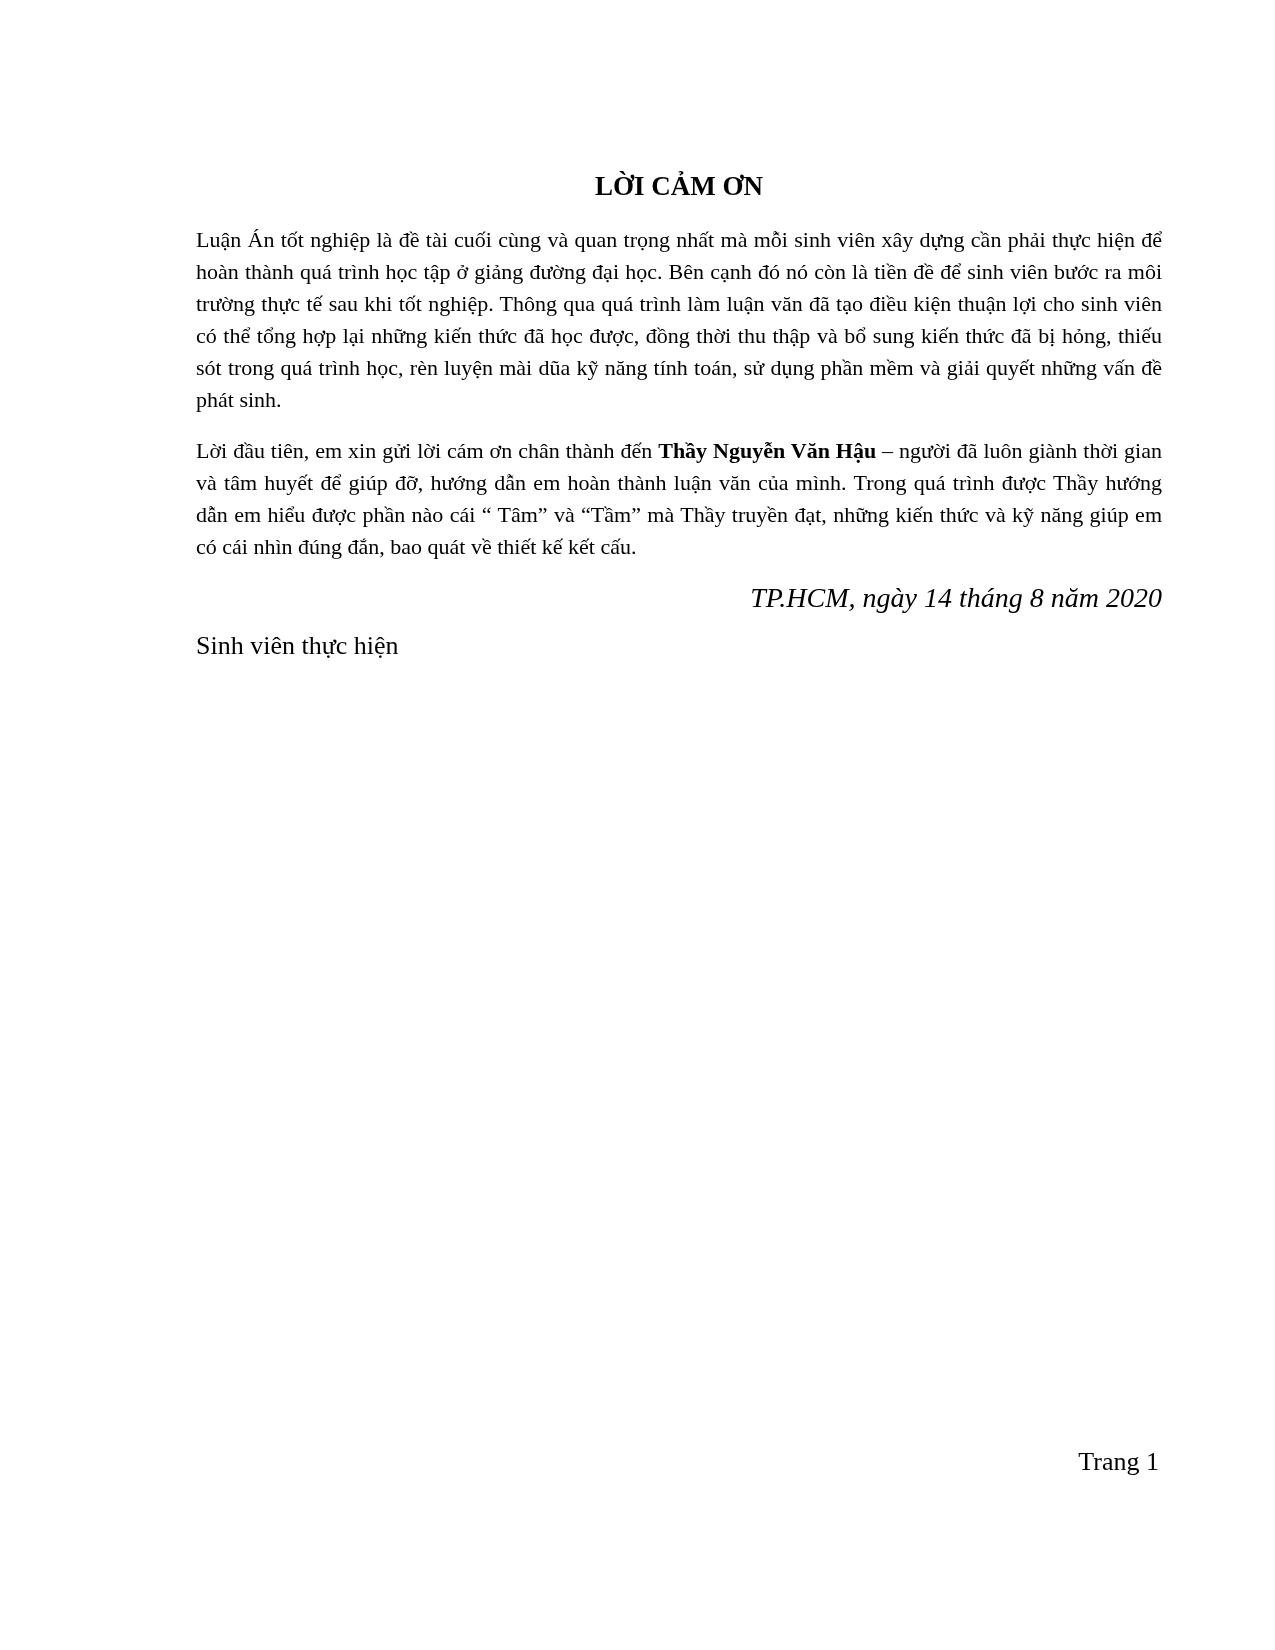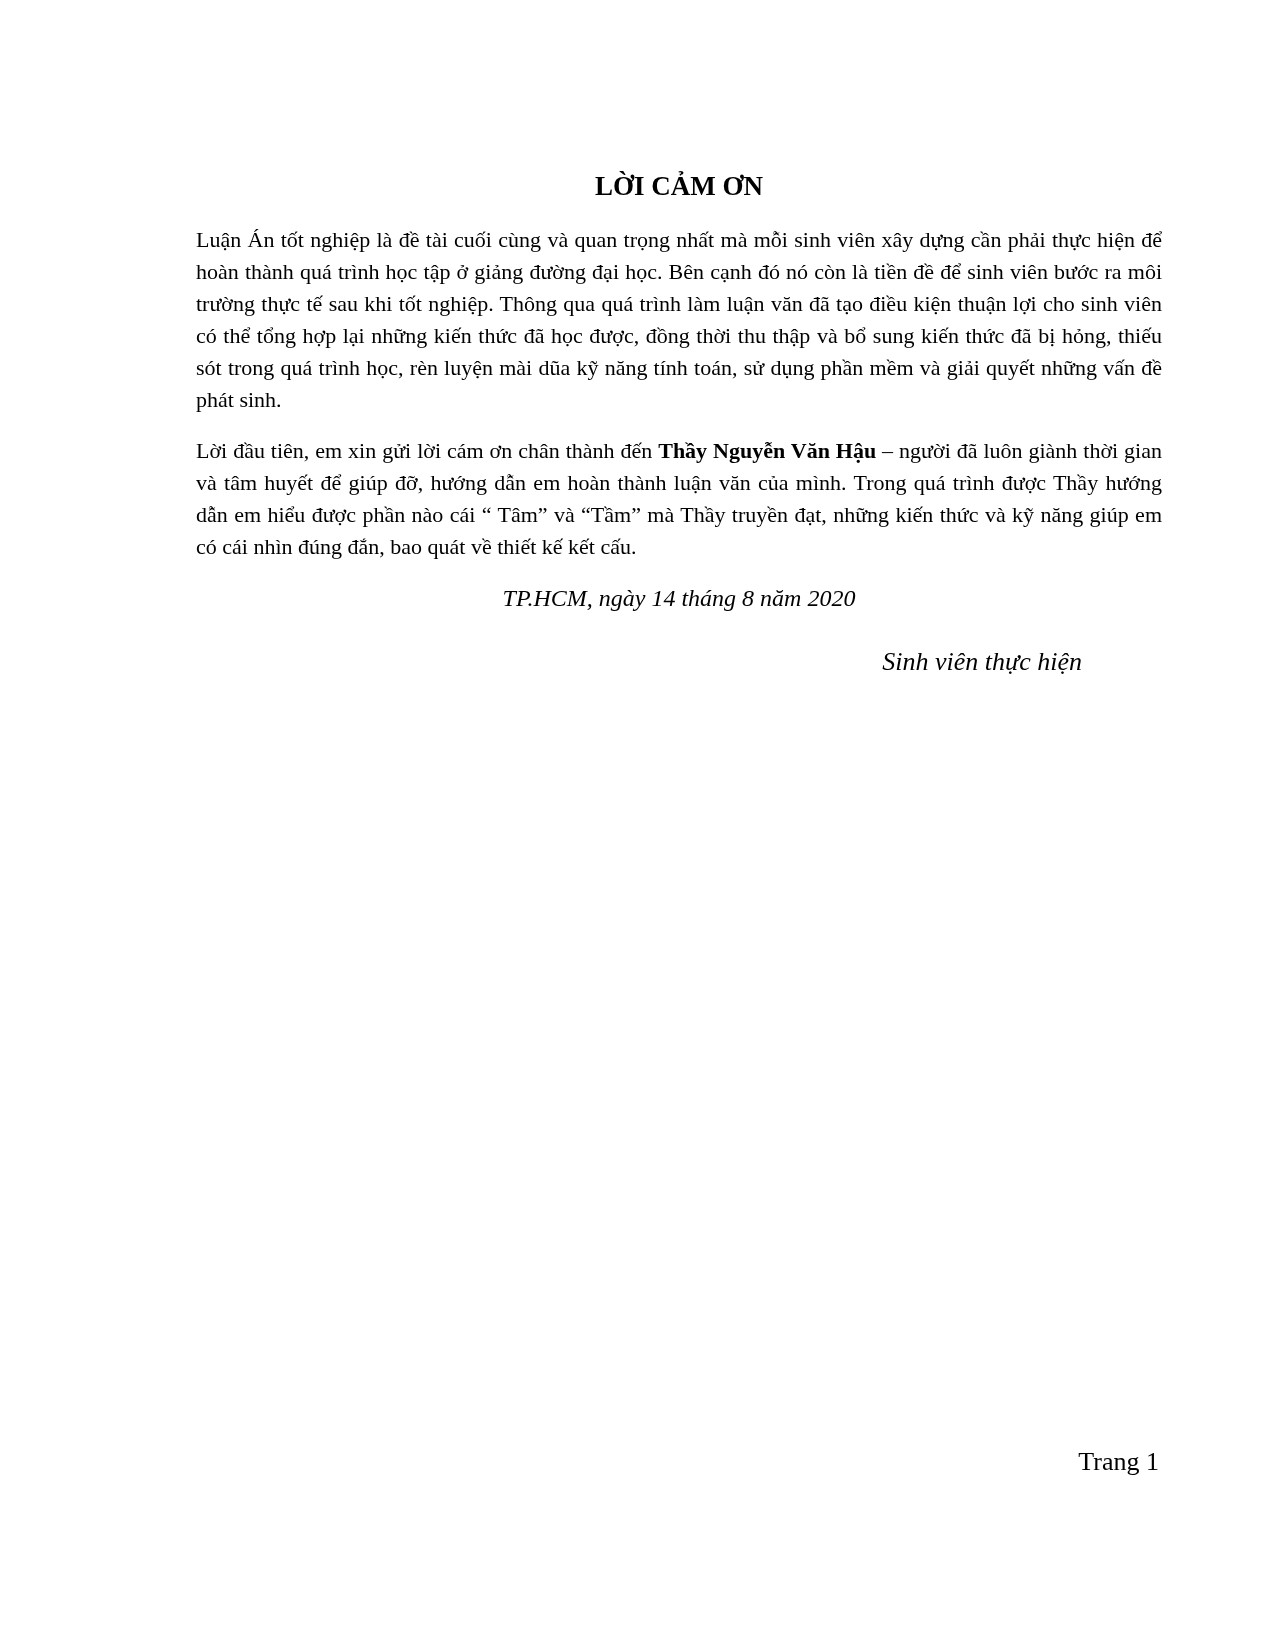--- a/index.html
+++ b/index.html
@@ -30,31 +30,29 @@
     line-height: 32px;
   }
   .body-par {
     font-size: 22px;
     line-height: 32px;
     text-align: justify;
     text-justify: inter-word;
     margin: 0 0 19px 0;
   }
   .date-line {
-    font-size: 24px;
+    font-size: 28px;
     font-style: italic;
     line-height: 32px;
-    text-align: center;
+    text-align: right;
   }
   .signature-line {
     font-size: 26px;
-    font-style: italic;
     line-height: 32px;
-    text-align: right;
-    margin-top: 32px;
+    margin-top: 16px;
     padding-right: 80px;
   }
   .footer {
     position: absolute;
     top: 1446px;
     right: 116px;
     font-size: 26px;
     line-height: 32px;
   }
 </style>

